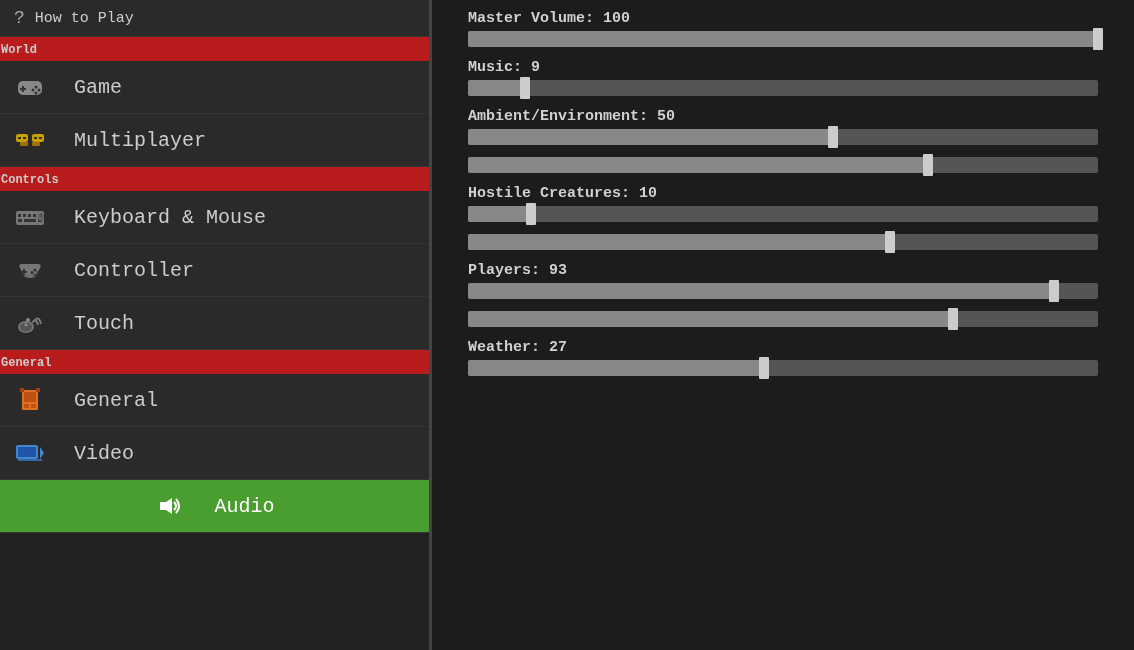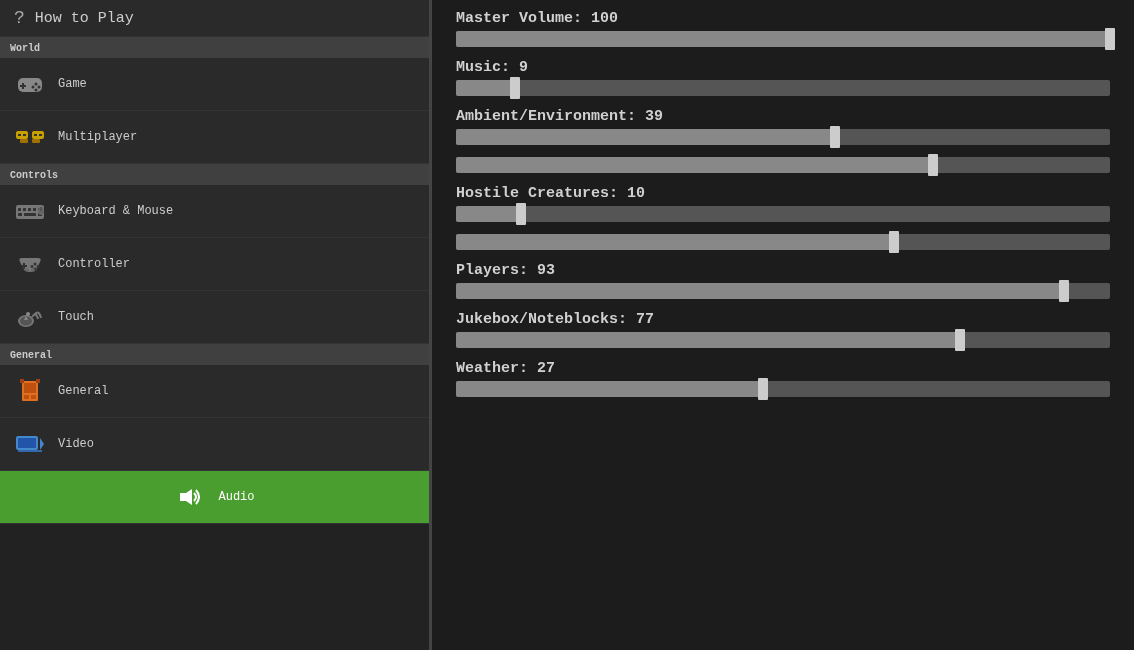--- a/index.html
+++ b/index.html
@@ -18,36 +18,36 @@
       width: 432px;
       background: #222222;
       border-right: 3px solid #444;
       display: flex;
       flex-direction: column;
       overflow-y: auto;
       flex-shrink: 0;
     }
 
     .section-header {
-      font-size: 10px;
+      font-size: 12px;
       font-weight: bold;
       color: #cccccc;
-      padding: 6px 10px 4px 10px;
-      background: #404040;
+      padding: 6px 10px 4px 1px;
+      background: #b91c1c;
     }
 
     .nav-item {
       display: flex;
       align-items: center;
-      gap: 12px;
+      gap: 28px;
       padding: 10px 14px;
       cursor: pointer;
       background: #2a2a2a;
       border-bottom: 1px solid #333;
-      font-size: 12px;
+      font-size: 20px;
       color: #ccc;
     }
 
     .nav-item.active {
       background: #4a9e2f;
       color: #ffffff;
       justify-content: center;
     }
 
     .nav-icon {
@@ -69,21 +69,21 @@
       border-bottom: 1px solid #333;
       cursor: pointer;
       color: #ccc;
       font-size: 15px;
     }
 
     
     .main-content {
       flex: 1;
       background: #1c1c1c;
-      padding: 10px 24px;
+      padding: 10px 36px;
       overflow-y: auto;
     }
 
     .slider-row {
       margin-bottom: 12px;
     }
 
     .slider-label {
       font-size: 15px;
       color: #d0d0d0;
@@ -269,21 +269,21 @@
         </div>
       </div>
       <div class="slider-row">
         <div class="slider-label">Music: 9</div>
         <div class="slider-track">
           <div class="slider-fill" style="width: 9%;"></div>
           <div class="slider-thumb" style="left: 9%;"></div>
         </div>
       </div>
       <div class="slider-row">
-        <div class="slider-label">Ambient/Environment: 39</div>
+        <div class="slider-label">Ambient/Environment: 50</div>
         <div class="slider-track">
           <div class="slider-fill" style="width: 58%;"></div>
           <div class="slider-thumb" style="left: 58%;"></div>
         </div>
       </div>
       <div class="slider-row">
         <div class="slider-track">
           <div class="slider-fill" style="width: 73%;"></div>
           <div class="slider-thumb" style="left: 73%;"></div>
         </div>
@@ -302,21 +302,20 @@
         </div>
       </div>
       <div class="slider-row">
         <div class="slider-label">Players: 93</div>
         <div class="slider-track">
           <div class="slider-fill" style="width: 93%;"></div>
           <div class="slider-thumb" style="left: 93%;"></div>
         </div>
       </div>
       <div class="slider-row">
-        <div class="slider-label">Jukebox/Noteblocks: 77</div>
         <div class="slider-track">
           <div class="slider-fill" style="width: 77%;"></div>
           <div class="slider-thumb" style="left: 77%;"></div>
         </div>
       </div>
       <div class="slider-row">
         <div class="slider-label">Weather: 27</div>
         <div class="slider-track">
           <div class="slider-fill" style="width: 47%;"></div>
           <div class="slider-thumb" style="left: 47%;"></div>

